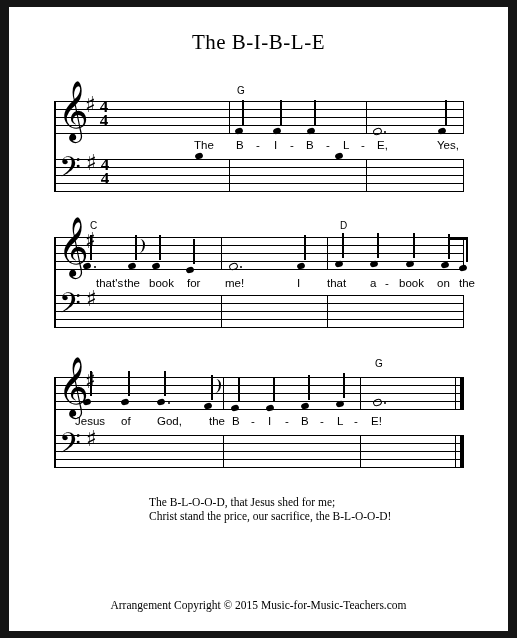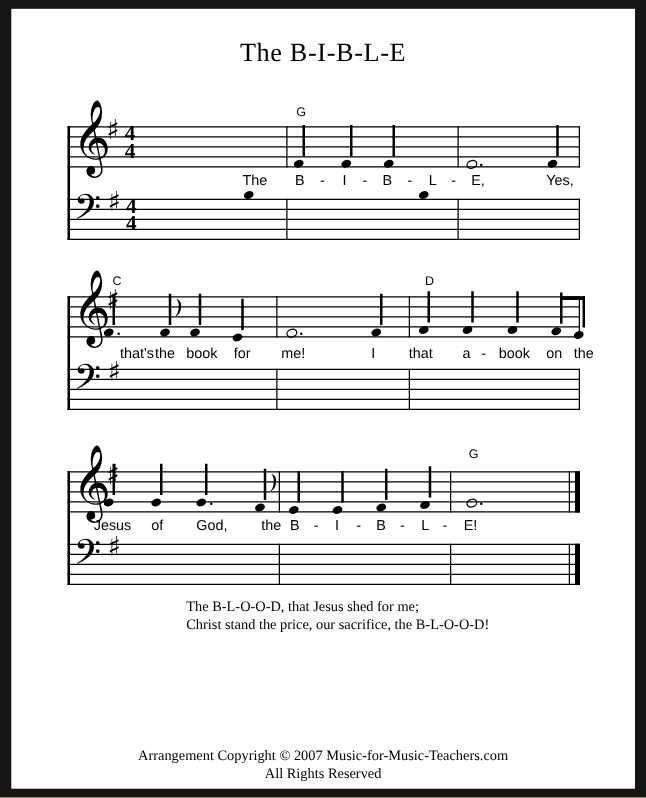--- a/index.html
+++ b/index.html
@@ -160,21 +160,21 @@
   }
 
   
   .verses{
     position:absolute;left:140px;top:472px;width:320px;
     font-family:"Liberation Serif", serif;
     font-size:11.5px;
     line-height:14px;
     color:#000;
   }
-  .verse{margin:0 0 13px 0;}
+  .verse{margin:16px 0 13px 0;}
   .verse div{white-space:nowrap;}
 
   
   .footer{
     position:absolute;left:0;top:591px;width:499px;
     text-align:center;
     font-family:"Liberation Serif", serif;
     font-size:11.5px;
     line-height:14px;
     color:#000;
@@ -460,19 +460,18 @@
     <div class="verses">
       <div class="verse">
         <div>The B-L-O-O-D, that Jesus shed for me;</div>
         <div>Christ stand the price, our sacrifice, the B-L-O-O-D!</div>
       </div>
       <div class="verse">
       </div>
     </div>
 
     <div class="footer">
-      <div>Arrangement Copyright  © 2007 Music-for-Music-Teachers.com</div>
-      <div>All Rights Reserved</div>
+      <div>Arrangement Copyright  © 2015 Music-for-Music-Teachers.com</div>
     </div>
 
   </div>
   <div class="frame-shadow"></div>
 </div>
 
 </body></html>

